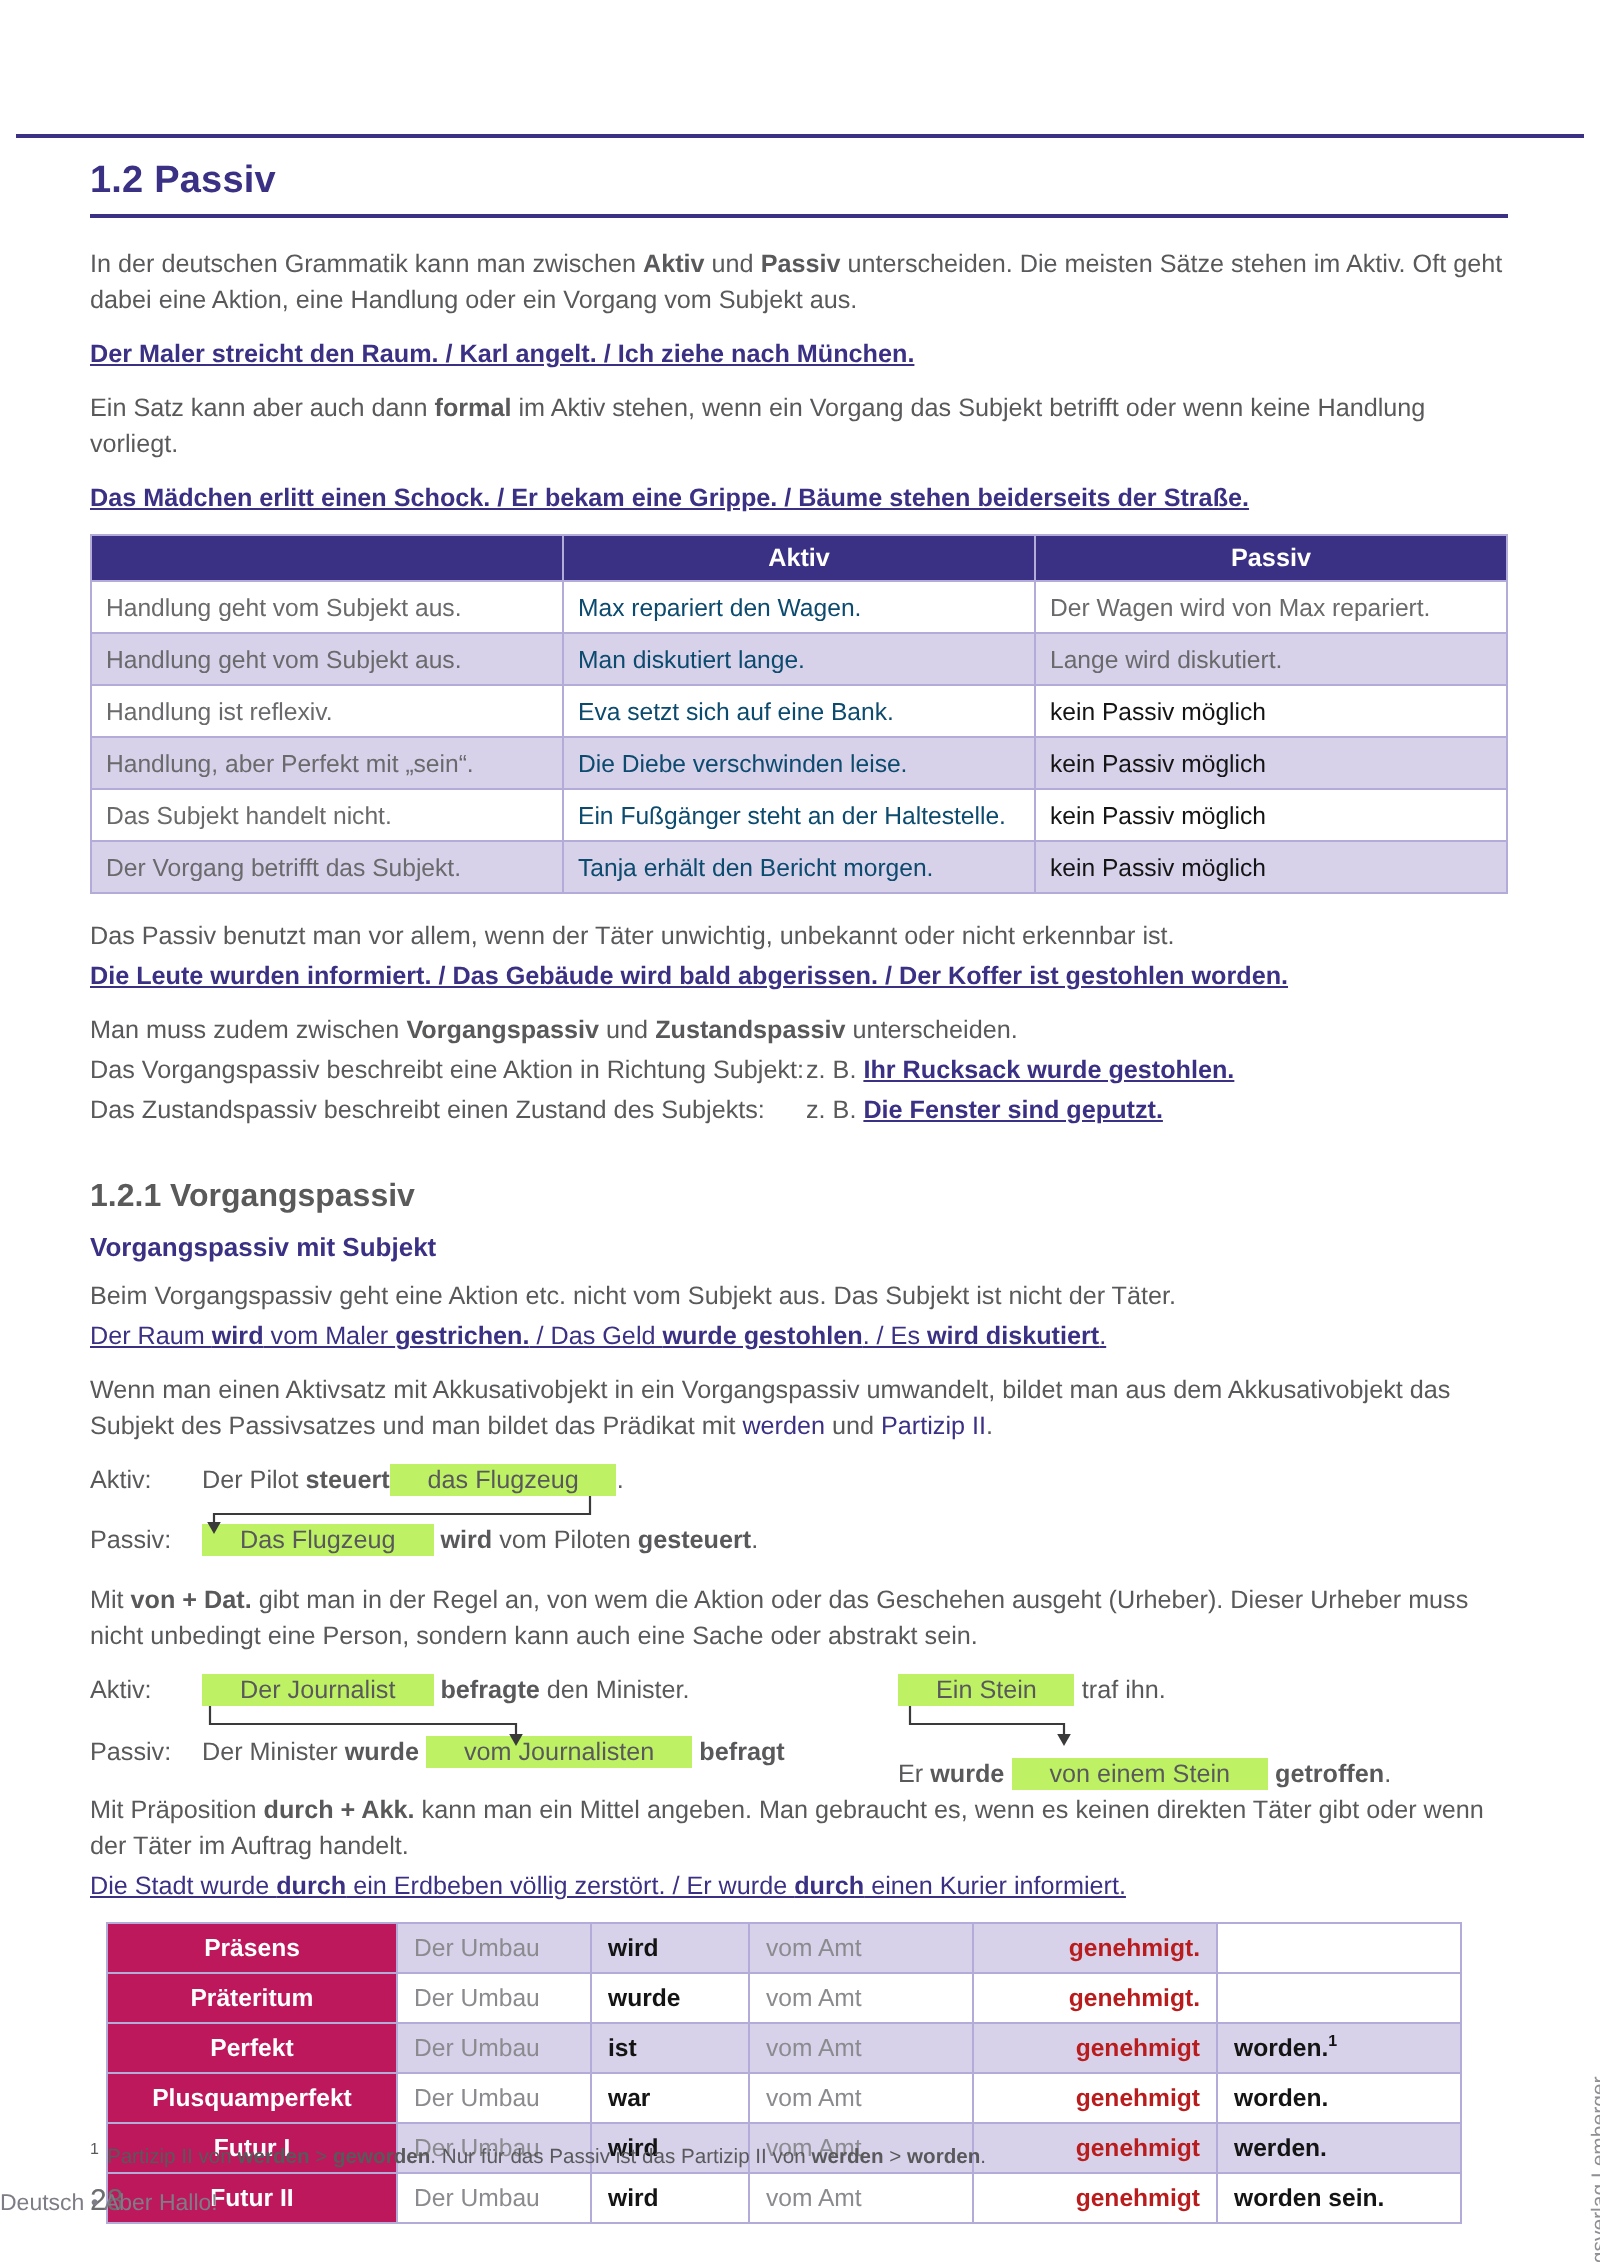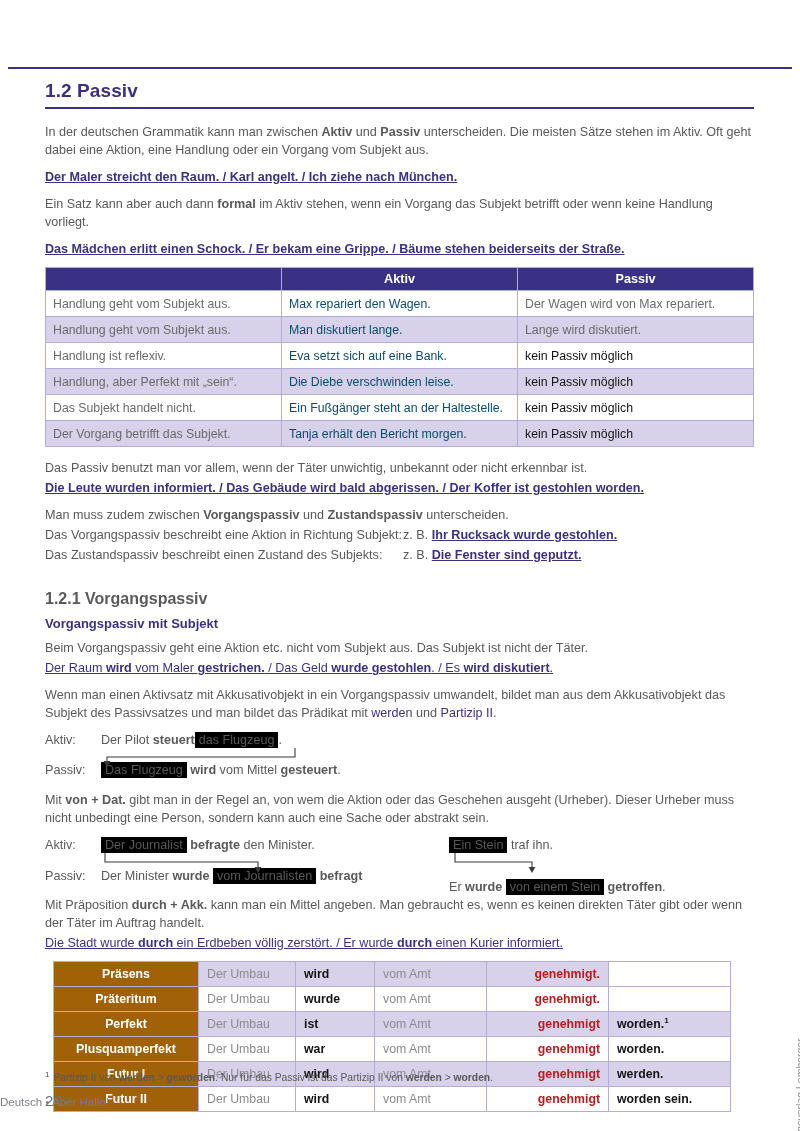--- a/index.html
+++ b/index.html
@@ -107,40 +107,40 @@
     margin: 8px 0 0 8px;
     table-layout: fixed;
   }
   table.conj td {
     border: 1px solid #b3acd9;
     padding: 3px 8px;
     height: 18px;
     vertical-align: middle;
   }
   td.tense {
-    background: #a16207;
+    background: #be185d;
     color: #ffffff;
     font-weight: bold;
     text-align: center;
     width: 128px;
   }
   td.subj { color: #8b8b8f; width: 80px; }
   td.aux  { color: #141414; font-weight: bold; width: 62px; }
   td.agent{ color: #8b8b8f; width: 95px; }
   td.part { color: #b91c1c; font-weight: bold; width: 105px; text-align: right; }
   td.tail { color: #141414; font-weight: bold; width: 105px; }
   td.empty { border: none; background: #ffffff; }
   tr.lav td:not(.tense):not(.empty) { background: #d7d2ea; }
   tr.wht td:not(.tense):not(.empty) { background: #ffffff; }
   sup.fn { font-size: 8px; vertical-align: super; }
 
   
   .hl {
-    background: #000000;
-    padding: 1px 4px;
+    background: #bef264;
+    padding: 1px 19px;
   }
   .exrow {
     position: relative;
     font-size: 12.6px;
     line-height: 18px;
     color: #59595b;
   }
   .lbl { display: inline-block; width: 56px; color: #59595b; }
 
   
@@ -269,21 +269,21 @@
 
     <p class="ex"><span class="ex-norm">Der Raum </span><span>wird</span><span class="ex-norm"> vom Maler </span><span>gestrichen.</span><span class="ex-norm"> / Das Geld </span><span>wurde gestohlen</span><span class="ex-norm">. / Es </span><span>wird diskutiert</span><span class="ex-norm">.</span></p>
 
     <p class="body"><span>Wenn man einen Aktivsatz mit Akkusativobjekt in ein Vorgangspassiv umwandelt, bildet man aus dem Akkusativobjekt das Subjekt des Passivsatzes und man bildet das Prädikat mit </span><span class="purple">werden</span><span> und </span><span class="purple">Partizip II</span><span>.</span></p>
 
     <div style="position:relative;height:54px;margin-top:2px">
       <div class="exrow" style="position:absolute;top:0;left:0">
         <span class="lbl">Aktiv:</span><span>Der Pilot </span><span class="b">steuert</span><span class="hl">das Flugzeug</span><span>.</span>
       </div>
       <div class="exrow" style="position:absolute;top:30px;left:0">
-        <span class="lbl">Passiv:</span><span class="hl">Das Flugzeug</span><span> </span><span class="b">wird</span><span> vom Mittel </span><span class="b">gesteuert</span><span>.</span>
+        <span class="lbl">Passiv:</span><span class="hl">Das Flugzeug</span><span> </span><span class="b">wird</span><span> vom Piloten </span><span class="b">gesteuert</span><span>.</span>
       </div>
       <svg class="arrow-layer" viewBox="0 0 710 54">
         <path d="M250 17 L250 26 L62 26 L62 32" stroke="#3a3a3a" stroke-width="1.1" fill="none"></path>
         <path d="M58.6 30 L62 36 L65.4 30 Z" fill="#3a3a3a"></path>
       </svg>
     </div>
 
     <p class="body" style="margin-top:6px"><span>Mit </span><span class="b">von + Dat.</span><span> gibt man in der Regel an, von wem die Aktion oder das Geschehen ausgeht (Urheber). Dieser Urheber muss nicht unbedingt eine Person, sondern kann auch eine Sache oder abstrakt sein.</span></p>
 
     <div style="position:relative;height:56px;margin-top:4px">

